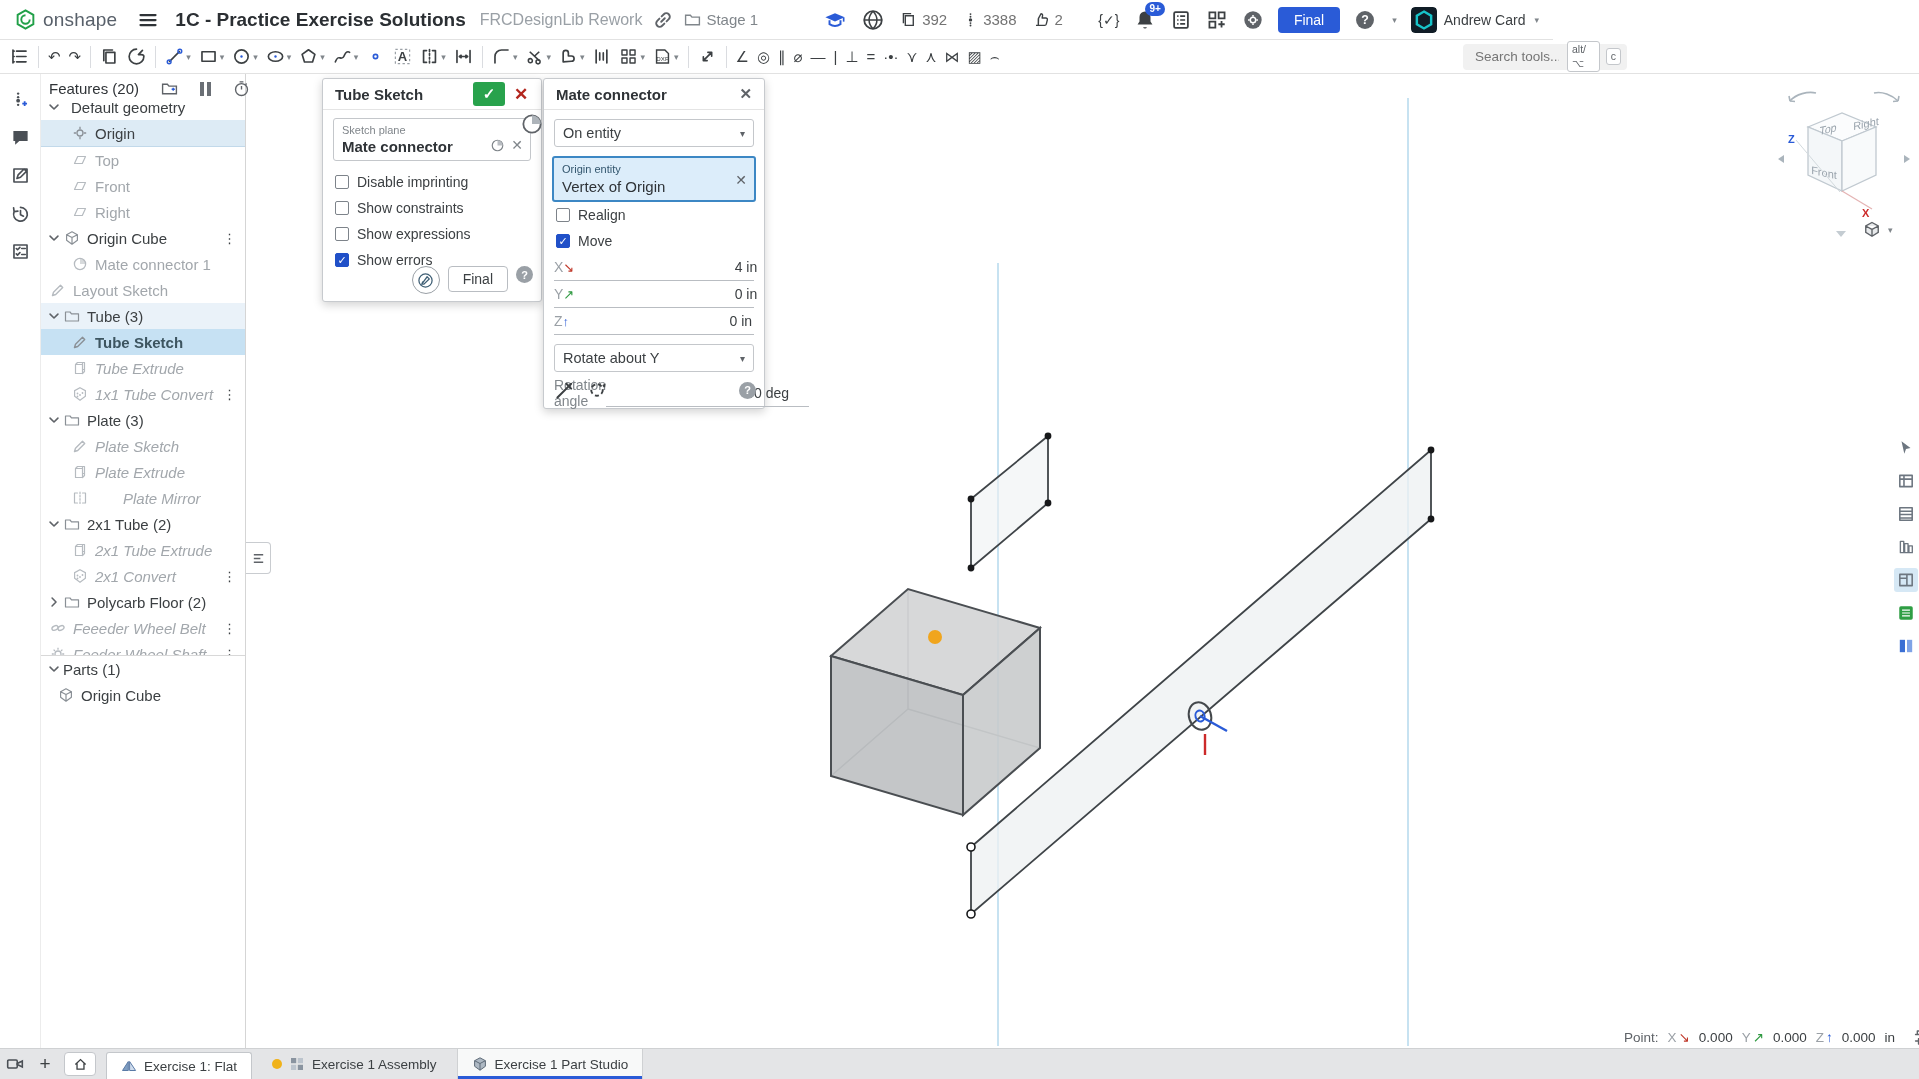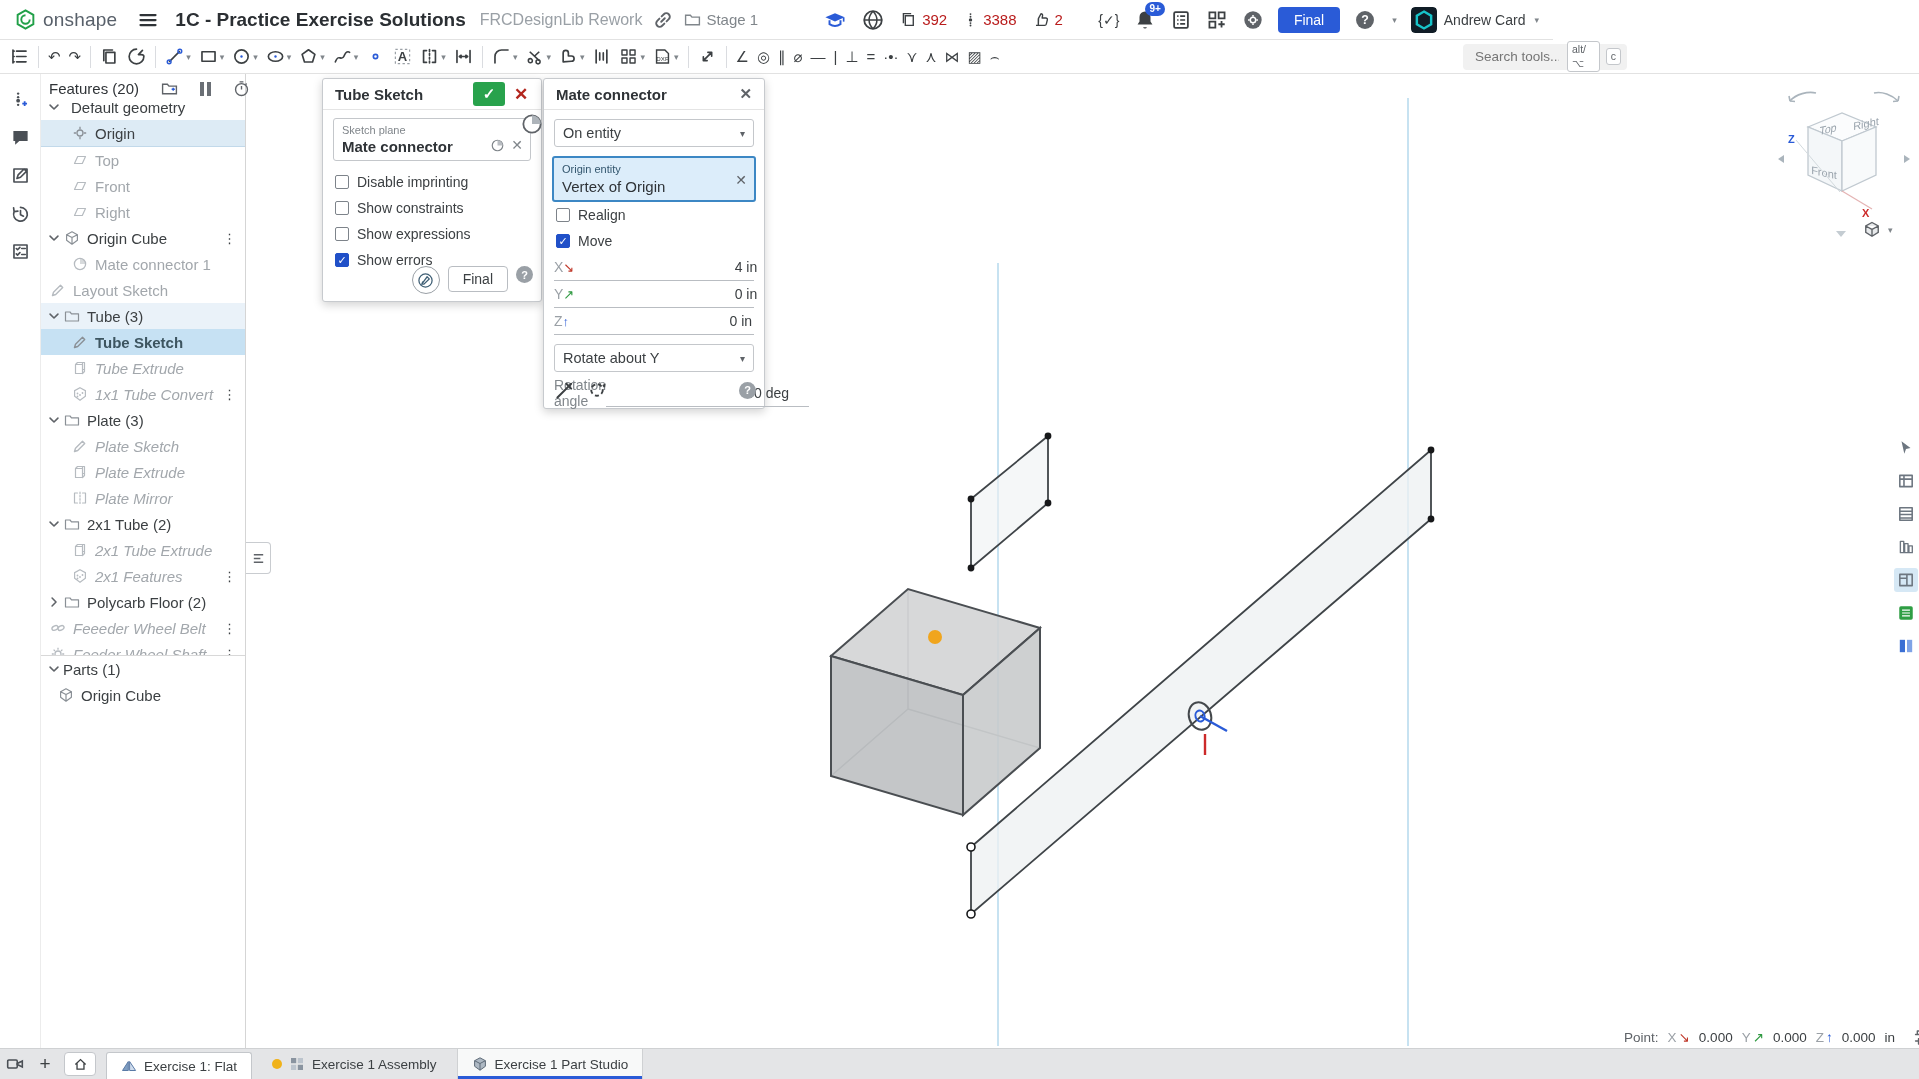--- a/index.html
+++ b/index.html
@@ -13,21 +13,21 @@
   .header{position:absolute;left:0;top:0;width:1553px;height:40px;background:#fff;
           border-bottom:1px solid #e2e2e2;display:flex;align-items:center;padding:0 14px;box-sizing:border-box;gap:10px;}
   .brand{display:flex;align-items:center;gap:6px}
   .brand .logo{width:23px;height:23px}
   .brand-name{font-size:19px;color:#58606a;letter-spacing:.2px}
   .hamb{width:26px;height:26px;display:flex;align-items:center;justify-content:center;margin-left:8px;cursor:pointer}
   .doc-title{font-size:19px;font-weight:bold;color:#2b2f33;white-space:nowrap;margin-left:4px}
   .doc-sub{font-size:16px;color:#9aa0a6;white-space:nowrap;margin-left:4px}
   .hicon{width:22px;height:22px;display:flex;align-items:center;justify-content:center;color:#5f6368;cursor:pointer}
   .workspace{display:flex;align-items:center;gap:5px;color:#80868b;font-size:15px}
-  .stats{display:flex;align-items:center;gap:16px;margin-left:56px;color:#b91c1c;font-size:15px}
+  .stats{display:flex;align-items:center;gap:16px;margin-left:56px;color:#737373;font-size:15px}
   .stat{display:flex;align-items:center;gap:5px}
   .hright{margin-left:auto;display:flex;align-items:center;gap:14px}
   .bell{position:relative}
   .badge{position:absolute;top:-7px;right:-9px;background:#2a5bd7;color:#fff;font-size:10px;font-weight:bold;
          border-radius:7px;padding:1px 4px;line-height:1.2}
   .share-btn{background:#2a5bd7;color:#fff;font-size:14px;border-radius:4px;padding:5px 16px;cursor:pointer}
   .user{display:flex;align-items:center;gap:7px;cursor:pointer}
   .avatar{width:26px;height:26px;border-radius:4px;overflow:hidden}
   .caret{font-size:9px;color:#80868b;margin-left:2px}
 
@@ -699,21 +699,21 @@
           <span class="tlabel">Plate Sketch</span>
         </div>
         <div class="trow dim-italic" style="padding-left: 30px;">
           <span class="ticon">
             <svg viewBox="0 0 16 16">
               <path d="M3.5 4.5h7v9h-7zM3.5 4.5l2-2h7v9l-2 2M10.5 2.5v2M12.5 9.5h-2" fill="none" stroke="currentColor" stroke-width="1.2" stroke-linecap="round" stroke-linejoin="round"></path>
             </svg>
           </span>
           <span class="tlabel">Plate Extrude</span>
         </div>
-        <div class="trow dim-italic" style="padding-left: 30px;">
+        <div class="trow dim-italic" style="padding-left: 30px; gap: 28px;">
           <span class="ticon">
             <svg viewBox="0 0 16 16">
               <path d="M5.5 3H2.5v10h3M10.5 3h3v10h-3M8 2.2v1.6M8 5.4v1.6M8 8.6v1.6M8 11.8v1.6" fill="none" stroke="currentColor" stroke-width="1.2" stroke-linecap="round" stroke-linejoin="round"></path>
             </svg>
           </span>
           <span class="tlabel">Plate Mirror</span>
         </div>
         <div class="trow " style="padding-left: 6px;">
           <span class="chev">
             <svg viewBox="0 0 16 16">
@@ -741,21 +741,21 @@
             <svg viewBox="0 0 16 16">
               <path d="M8 1.8l5.4 2.9v5.6L8 14.2 2.6 10.3V4.7z" fill="none" stroke="currentColor" stroke-width="1.2"></path>
               <g fill="currentColor">
                 <circle cx="5.5" cy="7.5" r=".9"></circle>
                 <circle cx="8" cy="9" r=".9"></circle>
                 <circle cx="5.5" cy="10.5" r=".9"></circle>
                 <circle cx="10.5" cy="7" r=".9"></circle>
               </g>
             </svg>
           </span>
-          <span class="tlabel">2x1 Features</span>
+          <span class="tlabel">2x1 Convert</span>
           <span class="menu-dots">⋮</span>
         </div>
         <div class="trow " style="padding-left: 6px;">
           <span class="chev">
             <svg viewBox="0 0 16 16">
               <path d="M5.8 3.5L10.3 8l-4.5 4.5" fill="none" stroke="currentColor" stroke-width="1.8" stroke-linecap="round" stroke-linejoin="round"></path>
             </svg>
           </span>
           <span style="width:2px"></span>
           <span class="ticon">

